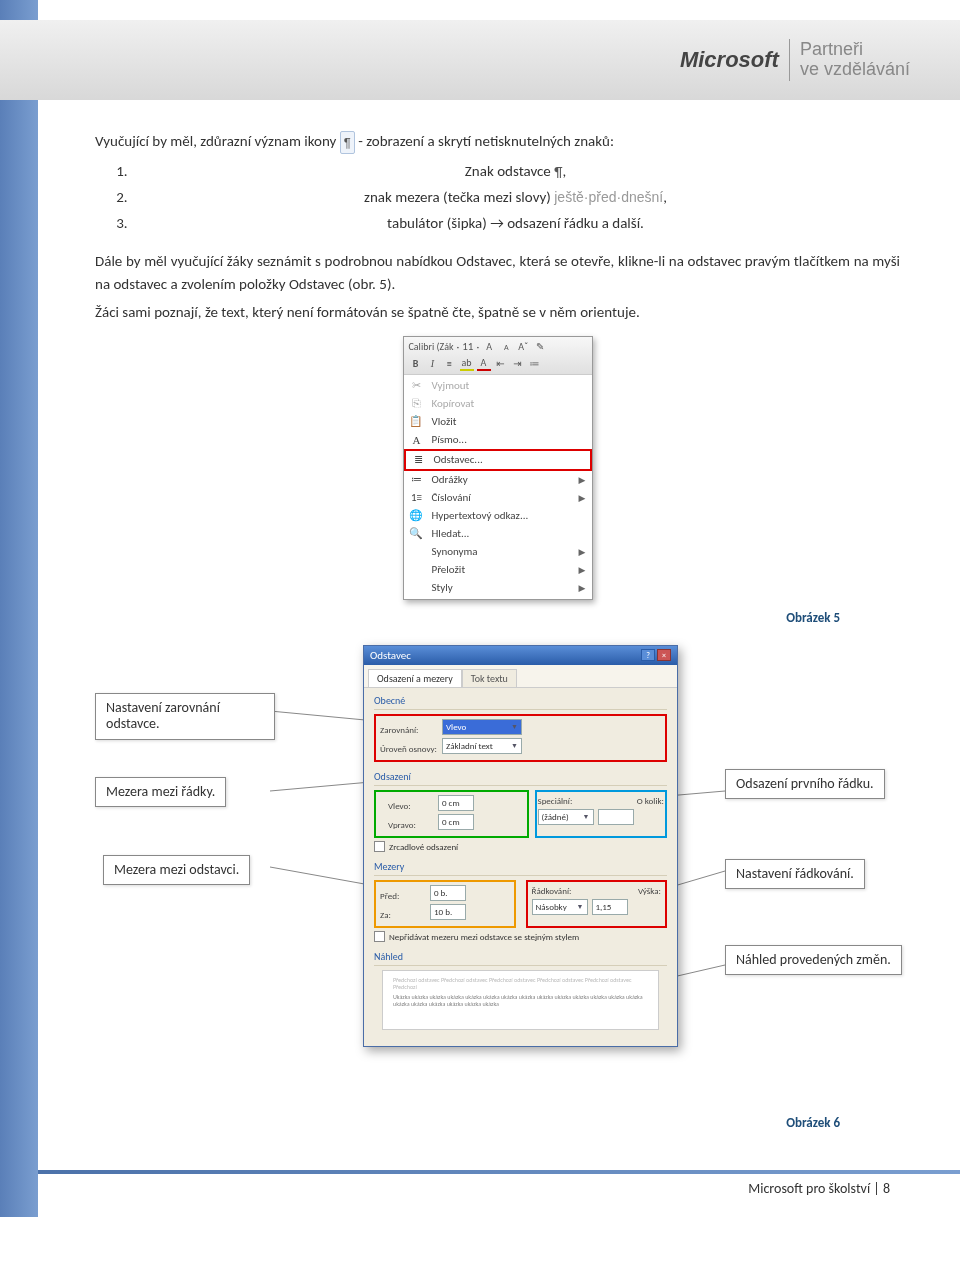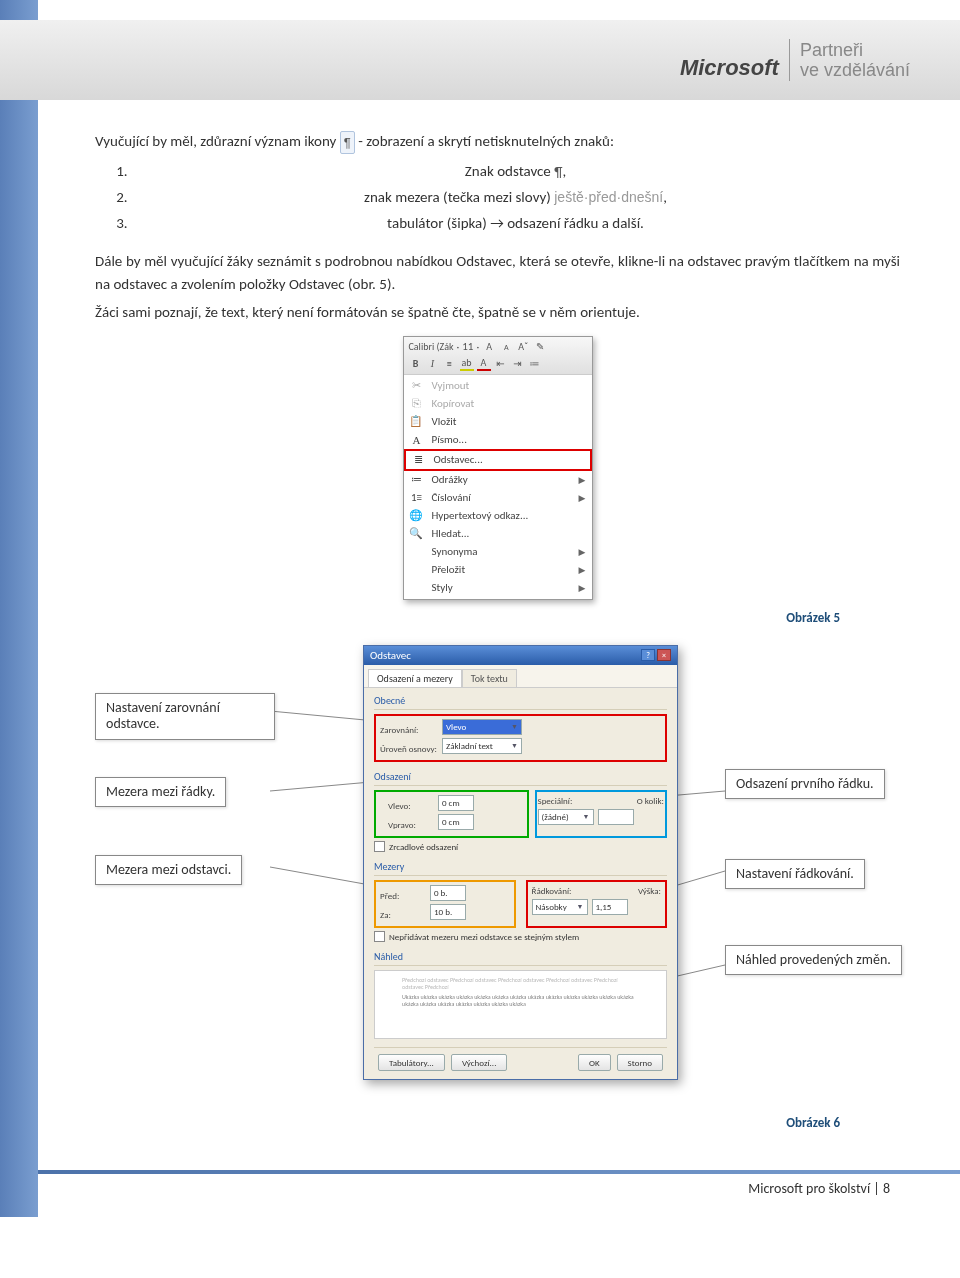--- a/index.html
+++ b/index.html
@@ -5,21 +5,21 @@
   * { box-sizing: border-box; margin: 0; padding: 0; }
   body { font-family: Calibri, Arial, sans-serif; background: #fff; width: 960px; margin: 0 auto; color: #333; }
   
   .page { padding: 20px 60px 20px 95px; position: relative; }
   
   
   .left-bar { position: absolute; left: 0; top: 0; bottom: 0; width: 38px; background: linear-gradient(to right, #5a7fb8, #7a9ed0); }
   
   
   .header-band { position: relative; height: 80px; background: linear-gradient(to bottom, #f0f0f0, #d8d8d8); margin: 0 -60px 30px -95px; display: flex; justify-content: flex-end; align-items: center; padding-right: 50px; }
-  .logo-area { display: flex; align-items: flex-end; gap: 10px; }
+  .logo-area { display: flex; align-items: center; gap: 10px; }
   .ms-logo { font-family: Arial, sans-serif; font-weight: bold; font-style: italic; font-size: 22px; color: #444; }
   .logo-divider { width: 1px; height: 42px; background: #999; }
   .logo-sub { font-family: "Segoe UI", Arial, sans-serif; font-size: 18px; color: #888; line-height: 1.1; }
   
   
   .body-text { font-size: 15px; line-height: 1.5; }
   .body-text p { margin-bottom: 6px; }
   .body-text ol { margin: 6px 0 12px 36px; text-align: center; }
   .body-text ol li { margin-bottom: 3px; }
   .justified { text-align: justify; }
@@ -73,21 +73,21 @@
   .dlg-select.blue { background: #3a6cd8; color: #fff; }
   .dlg-spin { width: 36px; position: relative; }
   .dlg-chk { display: flex; align-items: center; gap: 4px; font-size: 9px; margin-top: 3px; }
   .dlg-chk .box { width: 11px; height: 11px; border: 1px solid #888; background: #fff; }
   
   .box-red { border: 2px solid #d00; padding: 3px 4px; }
   .box-green { border: 2px solid #0a0; padding: 3px 12px; }
   .box-cyan { border: 2px solid #09d; padding: 3px 1px; }
   .box-orange { border: 2px solid #e90; padding: 3px 4px; }
   
-  .dlg-preview { border: 1px solid #ccc; background: #fff; height: 69px; margin: 2px 0 4px; padding: 6px 27px; font-size: 6px; color: #bbb; line-height: 1.2; }
+  .dlg-preview { border: 1px solid #ccc; background: #fff; height: 60px; margin: 2px 8px 4px; padding: 6px 10px; font-size: 6px; color: #bbb; line-height: 1.2; }
   
   .dlg-buttons { display: flex; justify-content: space-between; align-items: center; padding: 6px 4px 0; border-top: 1px solid #d5ceb8; }
   .dlg-btn { border: 1px solid #9aa; background: linear-gradient(#fefefe,#e4e4e4); padding: 2px 10px; font-size: 9px; border-radius: 2px; }
   
   
   .footer-line { margin: 40px -60px 0 -95px; height: 4px; background: linear-gradient(to right, #4a70a8, #7a9ed0); }
   .footer-text { text-align: right; font-size: 14px; color: #333; padding: 6px 10px 0 0; }
 </style>
 </head>
 <body>
@@ -214,21 +214,21 @@
       <line x1="175" y1="66" x2="302" y2="78" stroke="#888" stroke-width="1"></line>
       <line x1="175" y1="146" x2="298" y2="135" stroke="#888" stroke-width="1"></line>
       <line x1="175" y1="222" x2="325" y2="249" stroke="#888" stroke-width="1"></line>
       <line x1="630" y1="146" x2="526" y2="155" stroke="#888" stroke-width="1"></line>
       <line x1="630" y1="226" x2="542" y2="252" stroke="#888" stroke-width="1"></line>
       <line x1="630" y1="320" x2="565" y2="335" stroke="#888" stroke-width="1"></line>
     </svg>
 
     <div class="callout" style="left:0; top:48px">Nastavení zarovnání odstavce.</div>
     <div class="callout" style="left:0; top:132px">Mezera mezi řádky.</div>
-    <div class="callout" style="left:0; top:210px">Mezera mezi odstavci.</div>
+    <div class="callout" style="left:8px; top:210px">Mezera mezi odstavci.</div>
     <div class="callout" style="left:630px; top:124px">Odsazení prvního řádku.</div>
     <div class="callout" style="left:630px; top:214px">Nastavení řádkování.</div>
     <div class="callout" style="left:630px; top:300px">Náhled provedených změn.</div>
 
     <div class="dialog">
       <div class="dlg-title">
         <span>Odstavec</span>
         <span class="winbtns">
           <span class="winbtn help">?</span>
           <span class="winbtn">×</span>
@@ -329,30 +329,20 @@
         </div>
 
         <div class="dlg-group">
           <div class="dlg-group-title">Náhled</div>
           <div class="dlg-preview">
             <div>Předchozí odstavec Předchozí odstavec Předchozí odstavec Předchozí odstavec Předchozí odstavec Předchozí</div>
             <div style="color:#888; margin-top:3px">Ukázka ukázka ukázka ukázka ukázka ukázka ukázka ukázka ukázka ukázka ukázka ukázka ukázka ukázka ukázka ukázka ukázka ukázka ukázka ukázka</div>
           </div>
         </div>
 
-        <div class="dlg-buttons">
-          <div style="display:flex; gap:6px">
-            <div class="dlg-btn">Tabulátory...</div>
-            <div class="dlg-btn">Výchozí...</div>
-          </div>
-          <div style="display:flex; gap:6px">
-            <div class="dlg-btn">OK</div>
-            <div class="dlg-btn">Storno</div>
-          </div>
-        </div>
 
       </div>
     </div>
   </div>
 
   <div class="caption" style="margin-top:0">Obrázek 6</div>
 
   <div class="footer-line"></div>
   <div class="footer-text">
     <span>Microsoft pro školství | </span><span>8</span>

